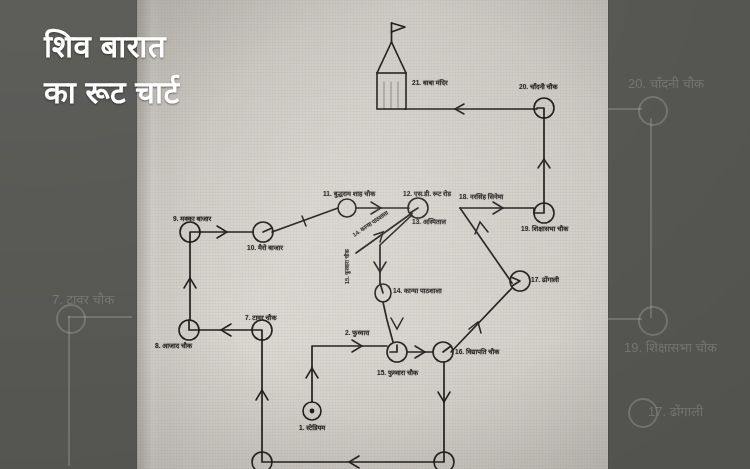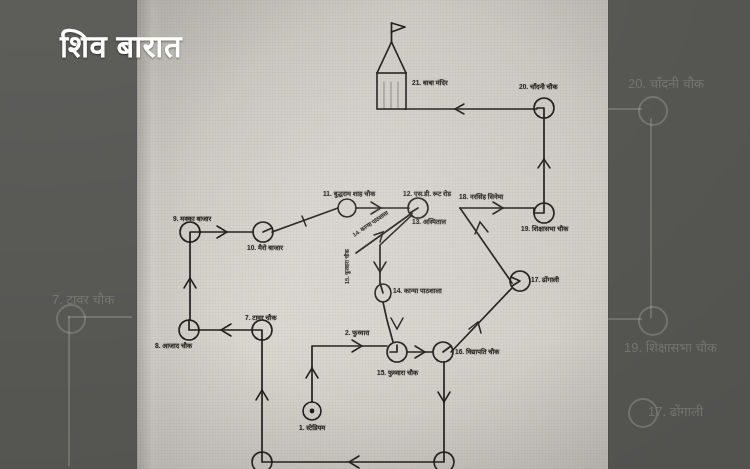--- a/index.html
+++ b/index.html
@@ -58,21 +58,21 @@
   
   #diagram{position:absolute;left:0;top:0;width:471px;height:469px;}
   
   #title{
     position:absolute;left:44px;top:24px;width:420px;
     color:#fff;font-weight:bold;font-size:31px;line-height:46px;
     letter-spacing:.5px;
     text-shadow:0 1px 2px rgba(0,0,0,.45);
     font-family:"Liberation Sans", sans-serif;
   }
-  #title div{white-space:nowrap;margin-left:16px;}
+  #title div{white-space:nowrap;}
   .lbl{
     position:absolute;color:#24221f;font-size:6.6px;white-space:nowrap;
     font-family:"Liberation Sans", sans-serif;font-weight:bold;
     text-shadow:0 0 1px rgba(40,38,34,.35);
   }
 </style>
 </head>
 <body>
 
 <div id="stage">
@@ -297,15 +297,16 @@
     <div class="lbl" style="left:208px;top:328px;">2. फुव्वारा</div>
     <div class="lbl" style="left:162px;top:423px;">1. स्टेडियम</div>
     <div class="lbl" style="left:214px;top:232px;transform:rotate(-34deg);transform-origin:left top;font-size:5.6px;">14. कान्या पाठशाला</div>
     <div class="lbl" style="left:206px;top:284px;transform:rotate(-90deg);transform-origin:left top;font-size:5.6px;">15. फुव्वारा चौक</div>
 
     <div class="vign"></div>
   </div>
 
   <div id="title">
     <div>शिव बारात</div>
+    <div>का रूट चार्ट</div>
   </div>
 
 </div>
 
 </body></html>

